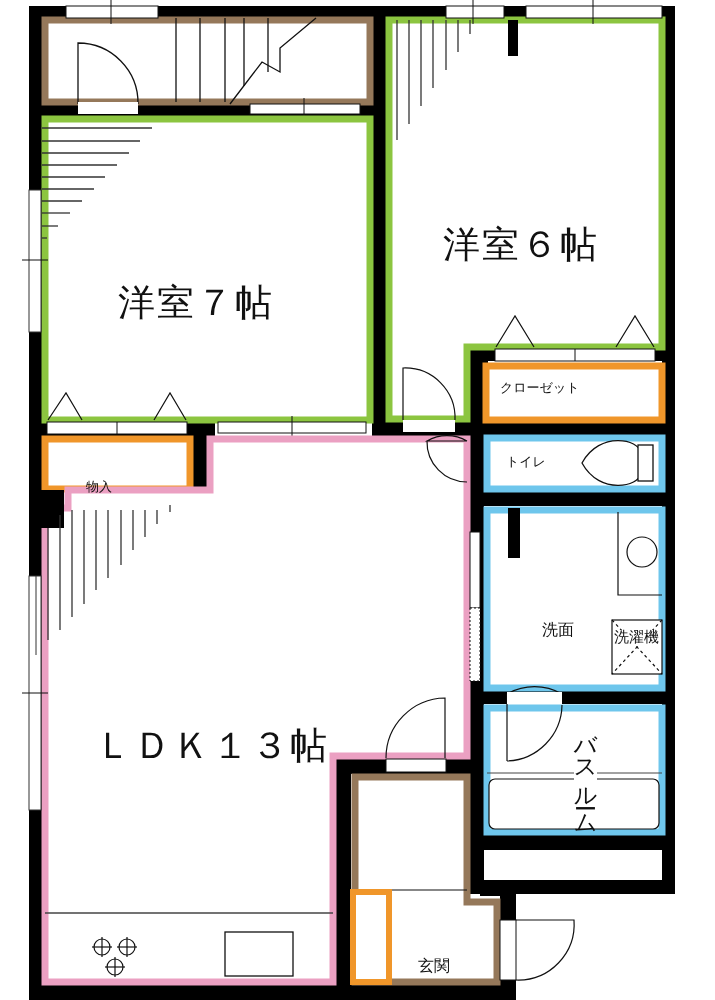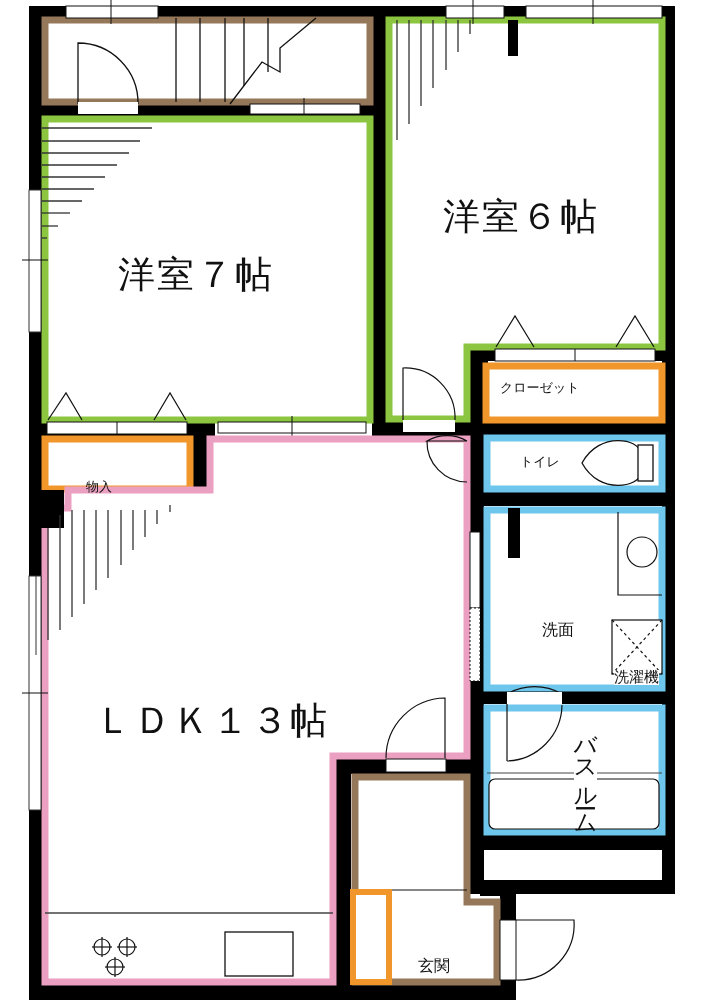--- a/index.html
+++ b/index.html
@@ -1,19 +1,19 @@
 <!DOCTYPE html>
 <html><head>
 <meta charset="utf-8">
 <style>
   html,body{margin:0;padding:0;background:#ffffff;}
   body{width:715px;height:1000px;position:relative;overflow:hidden;font-family:"DejaVu Sans","Liberation Sans",sans-serif;}
   #plan{position:absolute;left:0;top:0;width:715px;height:1000px;}
   .lbl{position:absolute;color:#111;white-space:nowrap;line-height:1;}
-  .big{font-size:37px;letter-spacing:2px;}
+  .big{font-size:37px;letter-spacing:2px;margin-top:28px;}
   .med{font-size:16px;}
   .sm{font-size:13px;}
   .xs{font-size:15px;background:#fff;}
   .vert{writing-mode:vertical-rl;font-size:23px;background:#fff;padding:2px 0;}
 </style>
 </head>
 <body>
 
 <svg id="plan" viewBox="0 0 715 1000" xmlns="http://www.w3.org/2000/svg">
 
@@ -205,20 +205,20 @@
     <rect x="353" y="892" width="36" height="90" fill="#fff" stroke="#f0962a" stroke-width="6"></rect>
     <g stroke="#111" stroke-width="1.2" fill="none">
       <path d="M516,920 L574,920 A56,56 0 0 1 516,980"></path>
     </g>
     <rect x="500" y="920" width="16" height="60" fill="#fff" stroke="#111" stroke-width="1"></rect>
   </g>
 </svg>
 
 <div class="lbl big" style="left:118px;top:256px;">洋室７帖</div>
 <div class="lbl big" style="left:443px;top:198px;">洋室６帖</div>
-<div class="lbl big" style="left:95px;top:702px;">ＬＤＫ１３帖</div>
+<div class="lbl big" style="left:95px;top:702px;font-family:Liberation Mono, monospace;">ＬＤＫ１３帖</div>
 <div class="lbl sm" style="left:500px;top:381px;">クローゼット</div>
 <div class="lbl sm" style="left:86px;top:480px;">物入</div>
-<div class="lbl sm" style="left:520px;top:455px;text-align:right;">トイレ</div>
+<div class="lbl sm" style="left:506px;top:455px;text-align:right;">トイレ</div>
 <div class="lbl med" style="left:542px;top:622px;">洗面</div>
-<div class="lbl xs" style="left:614px;top:670px;">洗濯機</div>
+<div class="lbl xs" style="left:614px;top:630px;">洗濯機</div>
 <div class="lbl vert" style="left:574px;top:717px;">バスルーム</div>
 <div class="lbl med" style="left:418px;top:958px;">玄関</div>
 
 </body></html>

